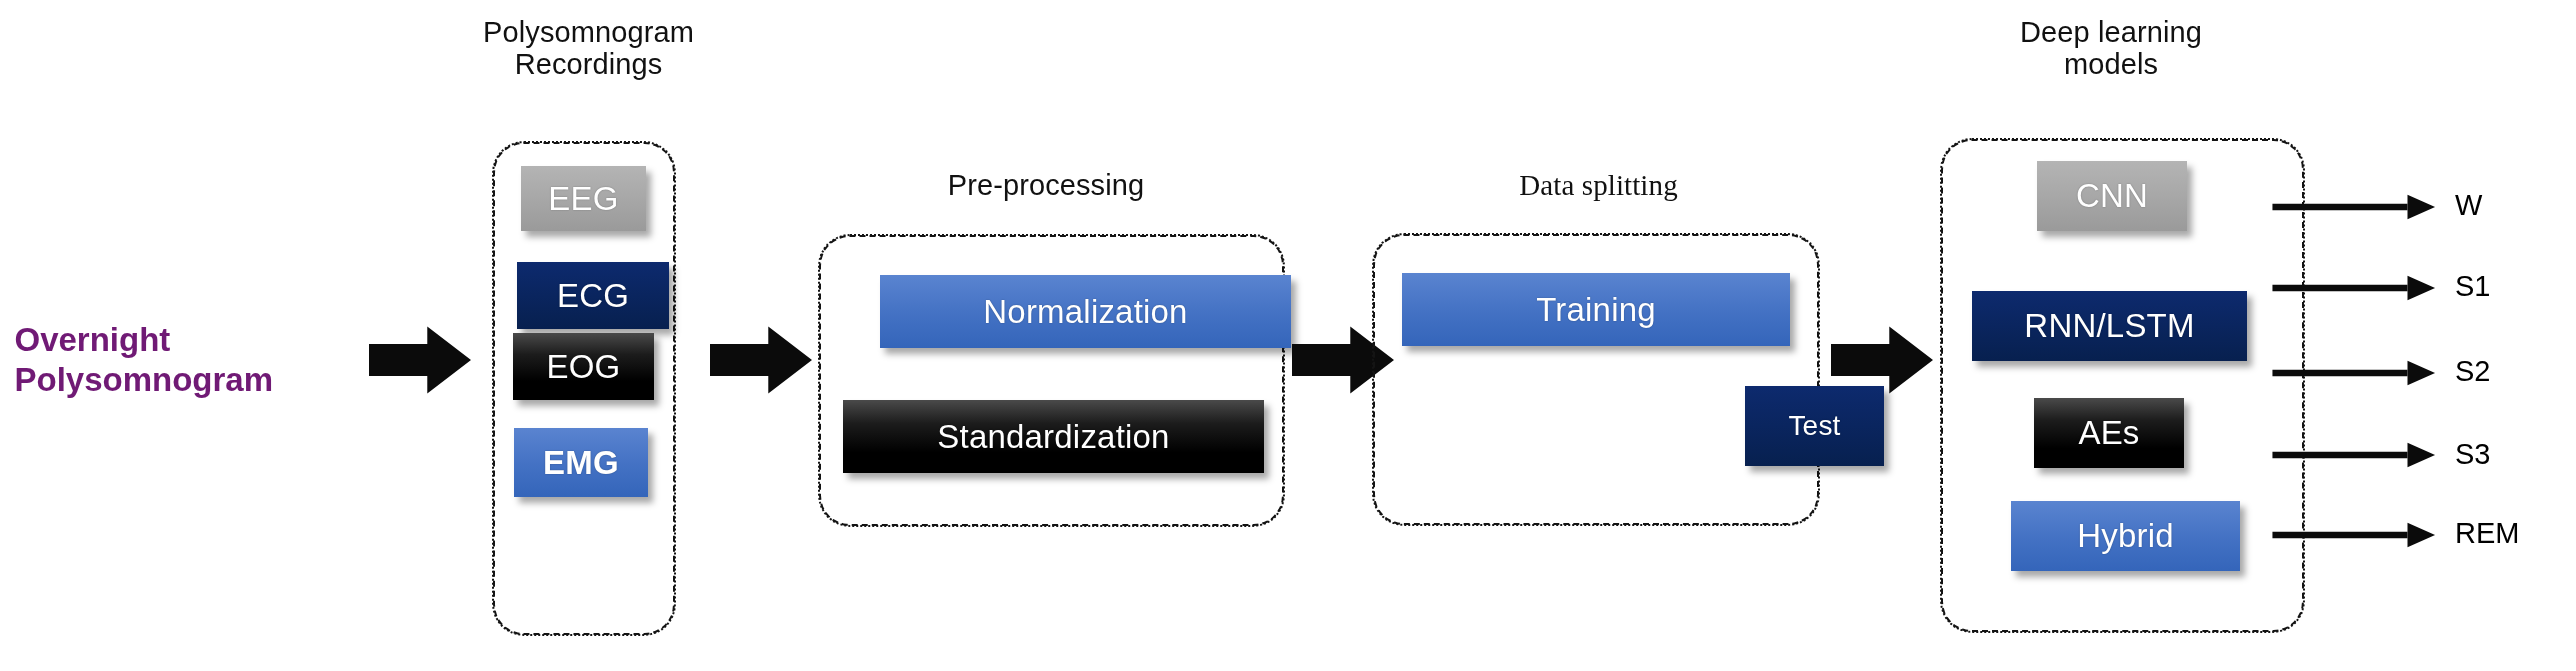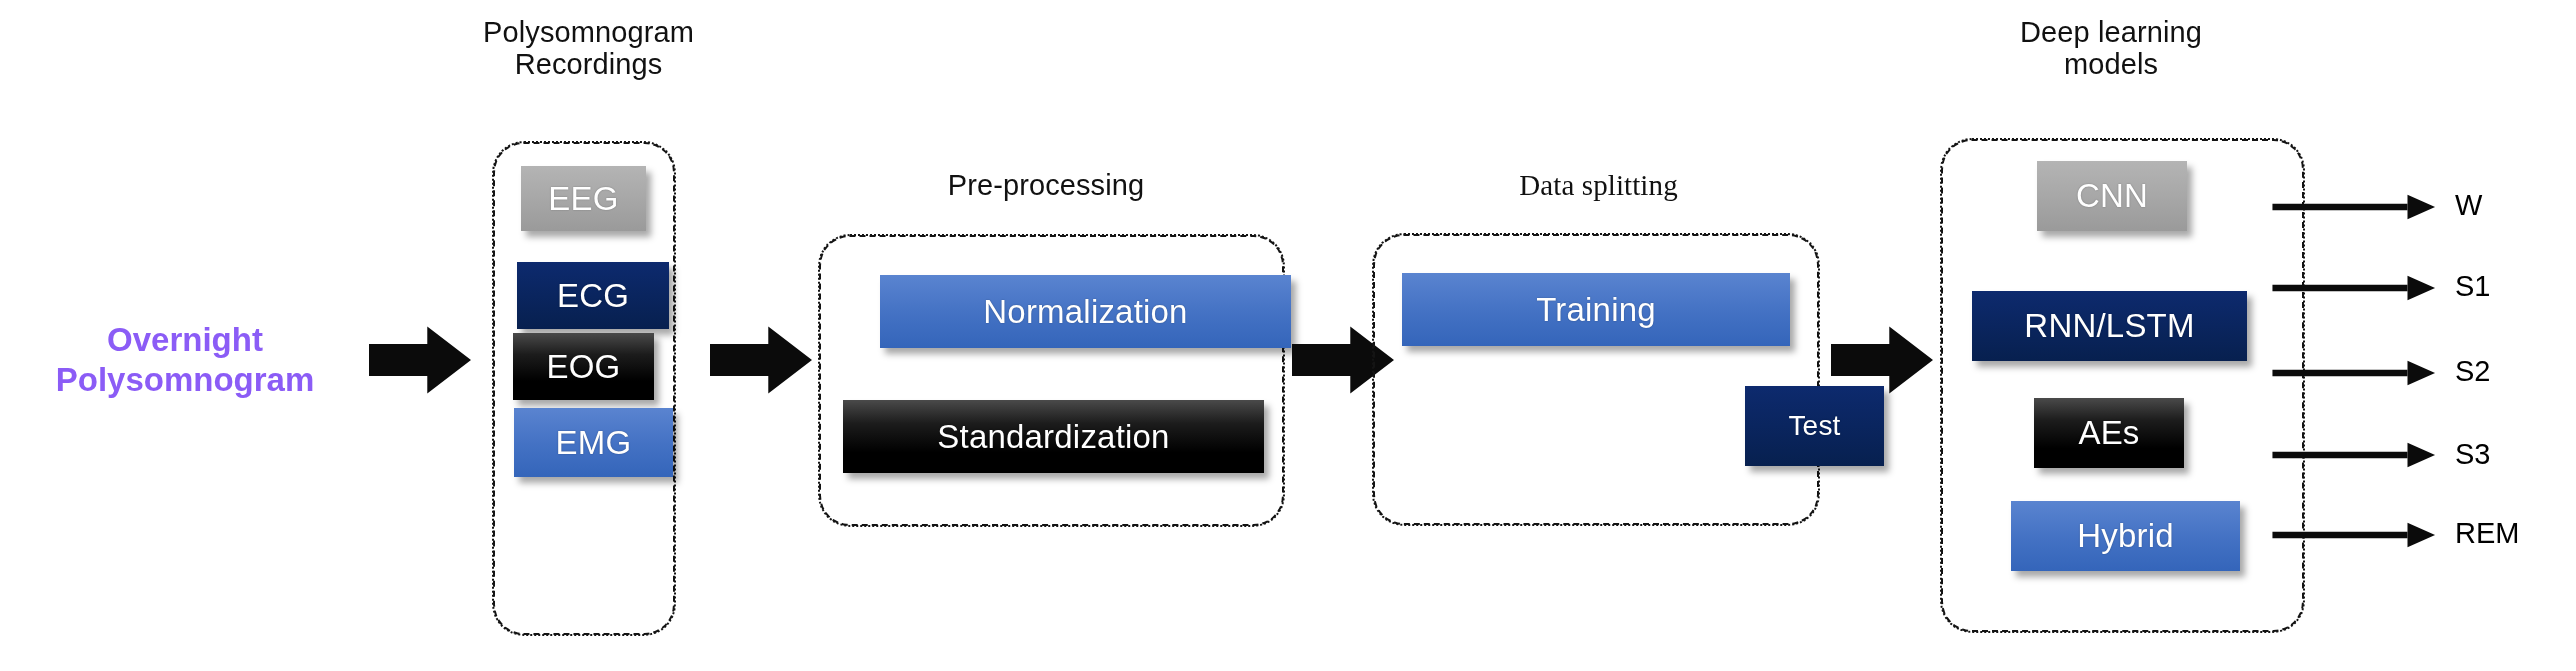--- a/index.html
+++ b/index.html
@@ -71,23 +71,23 @@
     background: linear-gradient(180deg, #4a4a4a 0%, #1c1c1c 32%, #000000 72%, #000000 100%);
   }
   .chip.blue {
     background: linear-gradient(180deg, #5a84d0 0%, #4472c4 52%, #3465ba 100%);
   }
   .chip.small { font-size: 28px; }
 
   
   .lead-label {
     position: absolute;
-    text-align: center;
+    text-align: left;
     font-weight: bold;
-    color: #8b5cf6;
+    color: #701a75;
     font-size: 33px;
     line-height: 1.22;
     white-space: pre-line;
   }
 
   
   .block-arrow { position: absolute; }
   .block-arrow svg { display: block; width: 100%; height: 100%; }
 
   
@@ -116,21 +116,21 @@
   </div>
 
   <div class="group-caption" style="left:436px; top:16px; width:305px;">Polysomnogram
 Recordings</div>
 
   <div class="group-box" style="left:493px; top:142px; width:182px; height:493px;"></div>
 
   <div class="chip gray" style="left:521px; top:166px; width:125px; height:65px;">EEG</div>
   <div class="chip navy" style="left:517px; top:262px; width:152px; height:67px;">ECG</div>
   <div class="chip black" style="left:513px; top:333px; width:141px; height:67px;">EOG</div>
-  <div class="chip blue" style="left:514px; top:408px; width:159px; height:69px;">EMG</div>
+  <div class="chip blue" style="left:514px; top:428px; width:134px; height:69px;font-weight:bold;">EMG</div>
 
   <div class="block-arrow" style="left:710px; top:325px; width:102px; height:70px;">
     <svg viewBox="0 0 140 96" preserveAspectRatio="none" aria-hidden="true">
       <polygon points="0,26 80,26 80,2 140,48 80,94 80,70 0,70" fill="#0b0b0b"></polygon>
     </svg>
   </div>
 
   <div class="group-caption" style="left:821px; top:169px; width:450px;">Pre-processing</div>
 
   <div class="group-box" style="left:819px; top:235px; width:465px; height:291px;"></div>

